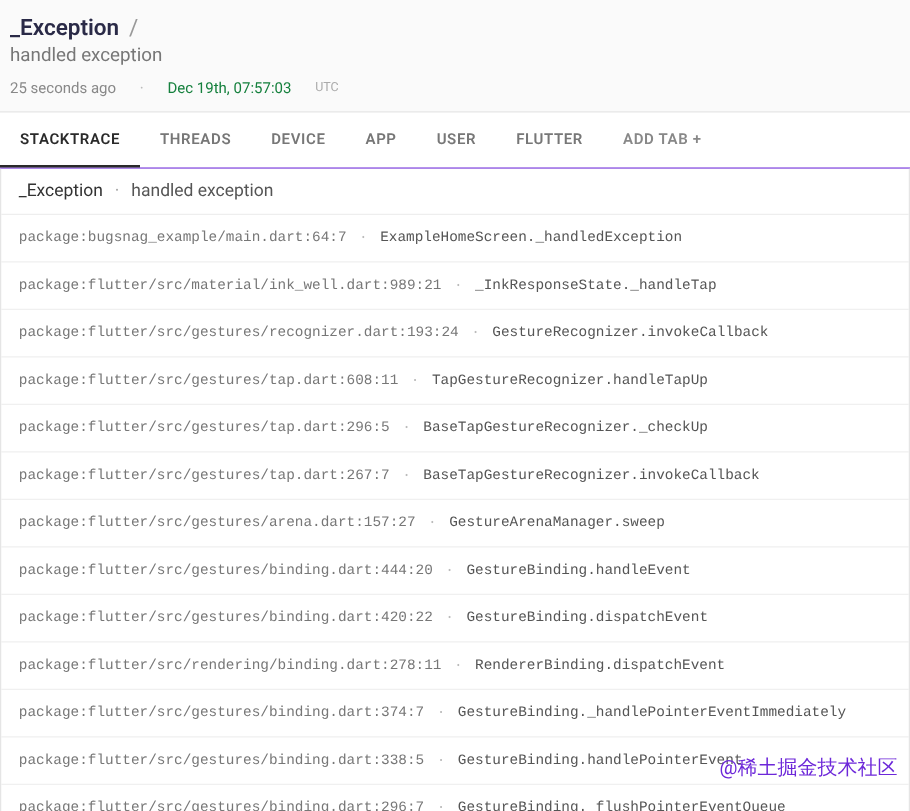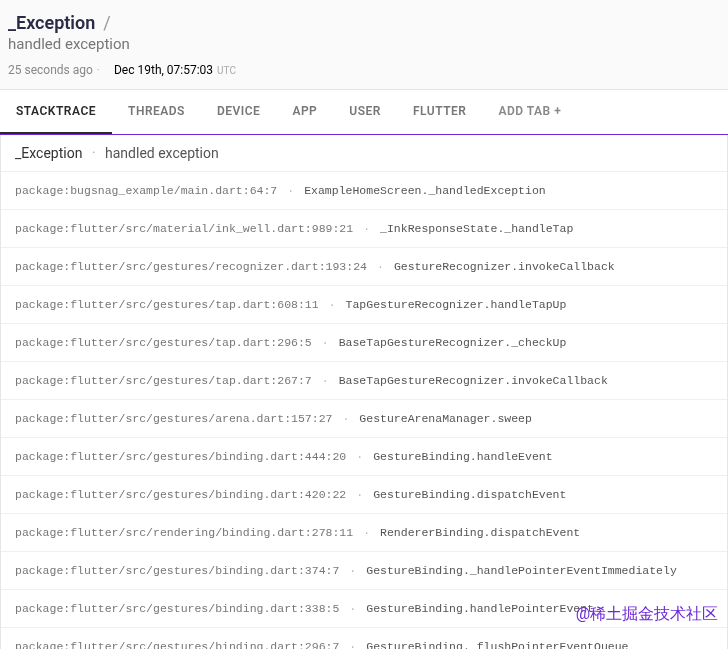--- a/index.html
+++ b/index.html
@@ -32,33 +32,32 @@
       font-size: 18px;
     }
     .subtitle {
       font-size: 15px;
       color: #777;
       margin-bottom: 10px;
     }
     .meta-row {
       display: flex;
       align-items: center;
-      gap: 4px;
+      gap: 19px;
       font-size: 12px;
       color: #888;
     }
     .meta-row .relative-time {
       color: #888;
     }
     .meta-row .sep-dot {
       color: #bbb;
     }
     .meta-row .absolute-time {
-      color: #000000;
-      margin-left: 10px;
+      color: #15803d;
     }
     .meta-row .utc {
       font-size: 10px;
       color: #aaa;
     }
     .tabs {
       display: flex;
       border-top: 1px solid #e5e5e5;
       border-bottom: 1px solid #6d28d9;
       background: #fff;

